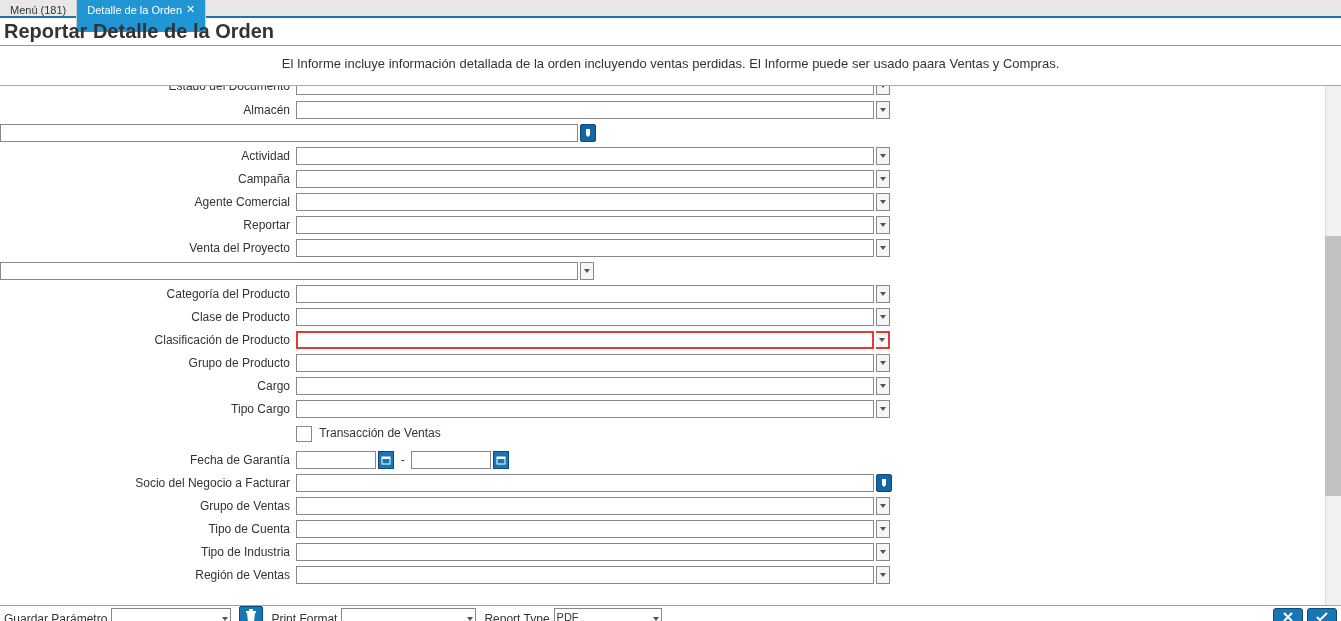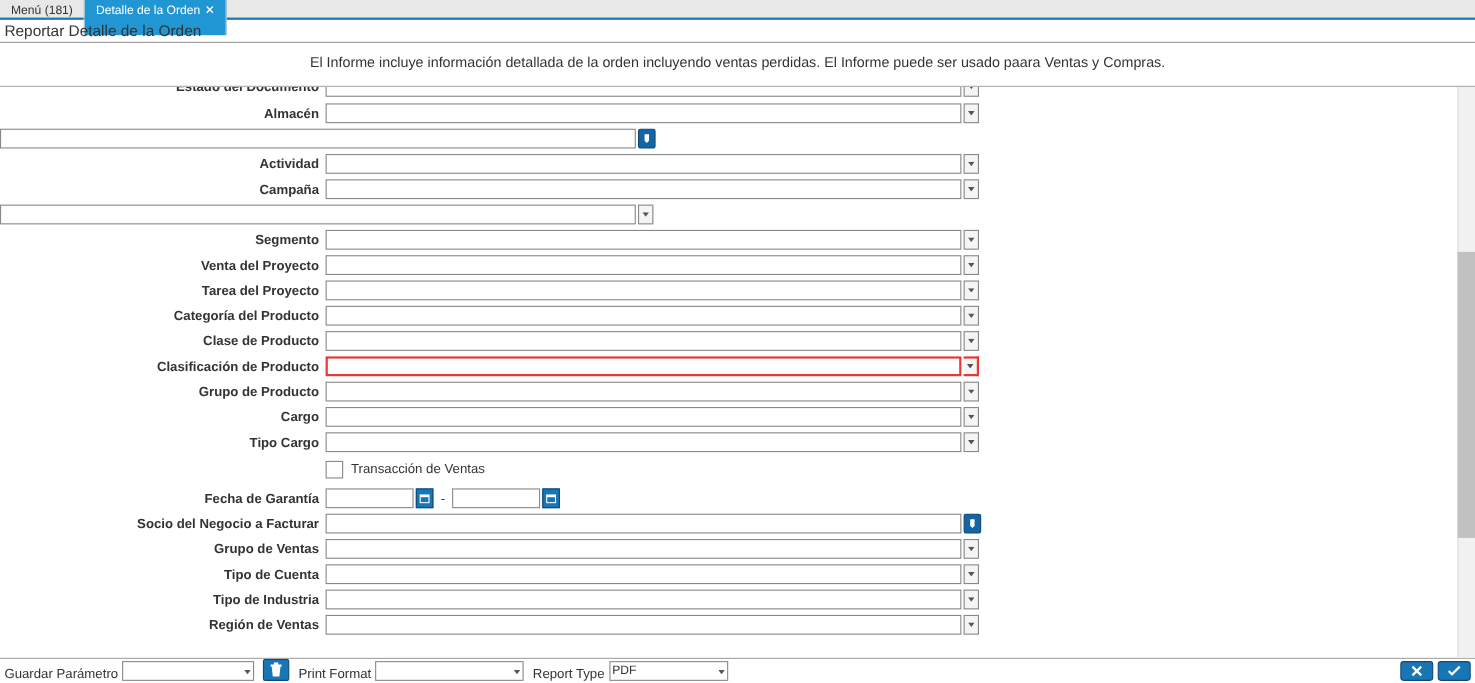--- a/index.html
+++ b/index.html
@@ -2,29 +2,29 @@
 <html><head>
 <meta charset="utf-8">
 <style>
   * { box-sizing: border-box; margin: 0; padding: 0; }
   body { font-family: Arial, Helvetica, sans-serif; font-size: 12px; color: #333; background: #fff; }
   .tabbar { background: #e8e8e8; border-bottom: 2px solid #1976b5; display: flex; height: 18px; }
   .tab { padding: 16px 10px; height: 16px; font-size: 11px; border-right:1px solid #ccc; display:flex; align-items:flex-end; gap:4px; cursor:pointer; }
   .tab.active { background: #2196d4; color:#fff; }
   .tab .close { font-size:11px; }
   .header-row { border-bottom:1px solid #999; padding:2px 4px; }
-  .title { font-weight:normal; font-size:14px; }
+  .title { font-weight:bold; font-size:20px; }
   .desc { font-size:13px; padding:10px 4px 14px 4px;text-align:center; }
   .form-area { position:relative; height:520px; overflow:hidden; border-top:1px solid #aaa; }
   .form-scroll { position:absolute; inset:0; overflow:auto; }
   .scrollbar-track { position:absolute; right:0; top:0; bottom:0; width:16px; background:#f1f1f1; border-left:1px solid #ddd; }
   .scrollbar-thumb { position:absolute; right:0; width:16px; background:#c1c1c1; }
   .row { display:flex; align-items:center; height:23px; }
   .row.sp { height:28px; }
-  .lbl { width:296px; text-align:right; padding-right:6px; font-size:12px; color:#333;font-weight:bold; }
+  .lbl { width:296px; text-align:right; padding-right:6px; font-size:12px; color:#333; }
   .ctrl { position:relative; }
   .txtbox { width:578px; height:18px; border:1px solid #888; padding:0 4px; font-size:12px; }
   .txtbox.long { width:578px; }
   .dropbtn { width:14px; height:18px; border:1px solid #888; background:#f5f5f5; display:inline-flex; align-items:center; justify-content:center; vertical-align:top; margin-left:-1px; }
   .dropbtn svg { display:block; }
   .lookup { width:16px; height:18px; background:#1565a5; border:1px solid #0d4a7a; display:inline-flex; align-items:center; justify-content:center; vertical-align:top; margin-left:-1px; border-radius:2px; }
   .highlight .txtbox { border:2px solid #e53935; }
   .highlight .dropbtn { border:2px solid #e53935; border-left:none; }
   .checkbox { width:16px; height:16px; border:1px solid #888; background:#fff; display:inline-block; vertical-align:middle; margin-right:4px; }
   .datebox { width:80px; height:18px; border:1px solid #888; padding:0 2px; }
@@ -112,32 +112,33 @@
         <input class="txtbox long" style="">
         <span class="dropbtn">
             <svg width="6" height="4">
               <polygon points="0,0 6,0 3,4" fill="#555"></polygon>
             </svg>
           </span>
       </div>
     </div>
 
     <div class="row">
-      <div class="ctrl">
-        <input class="txtbox long" style="">
-        <span class="dropbtn">
-            <svg width="6" height="4">
-              <polygon points="0,0 6,0 3,4" fill="#555"></polygon>
-            </svg>
-          </span>
-      </div>
-    </div>
-
-    <div class="row">
-      <div class="lbl">Segmento</div>
+      <div class="lbl">Agente Comercial</div>
+      <div class="ctrl">
+        <input class="txtbox long" style="">
+        <span class="dropbtn">
+            <svg width="6" height="4">
+              <polygon points="0,0 6,0 3,4" fill="#555"></polygon>
+            </svg>
+          </span>
+      </div>
+    </div>
+
+    <div class="row">
+      <div class="lbl">Reportar</div>
       <div class="ctrl">
         <input class="txtbox long" style="">
         <span class="dropbtn">
             <svg width="6" height="4">
               <polygon points="0,0 6,0 3,4" fill="#555"></polygon>
             </svg>
           </span>
       </div>
     </div>
 
@@ -147,21 +148,20 @@
         <input class="txtbox long" style="">
         <span class="dropbtn">
             <svg width="6" height="4">
               <polygon points="0,0 6,0 3,4" fill="#555"></polygon>
             </svg>
           </span>
       </div>
     </div>
 
     <div class="row">
-      <div class="lbl">Tarea del Proyecto</div>
       <div class="ctrl">
         <input class="txtbox long" style="">
         <span class="dropbtn">
             <svg width="6" height="4">
               <polygon points="0,0 6,0 3,4" fill="#555"></polygon>
             </svg>
           </span>
       </div>
     </div>
 

